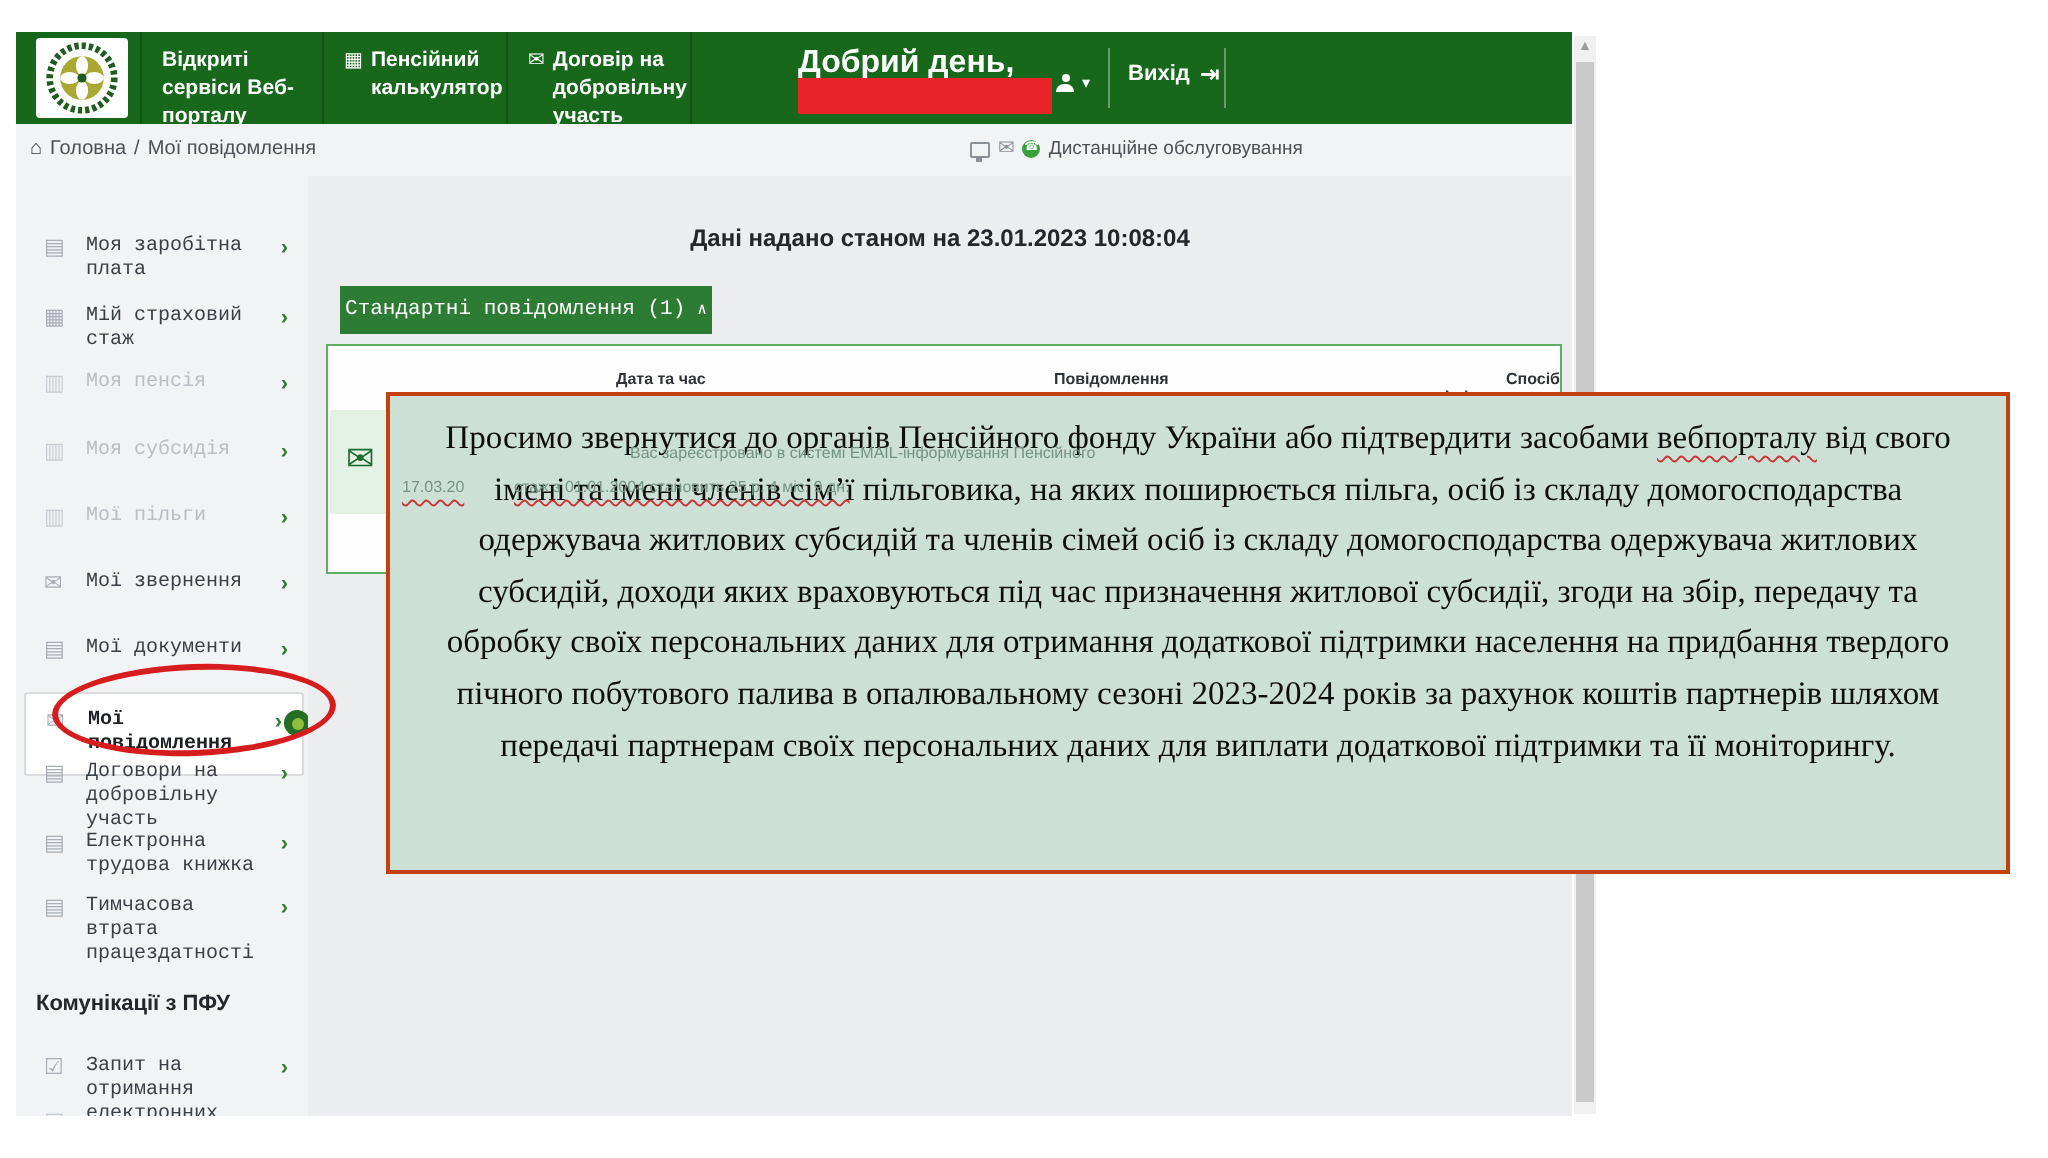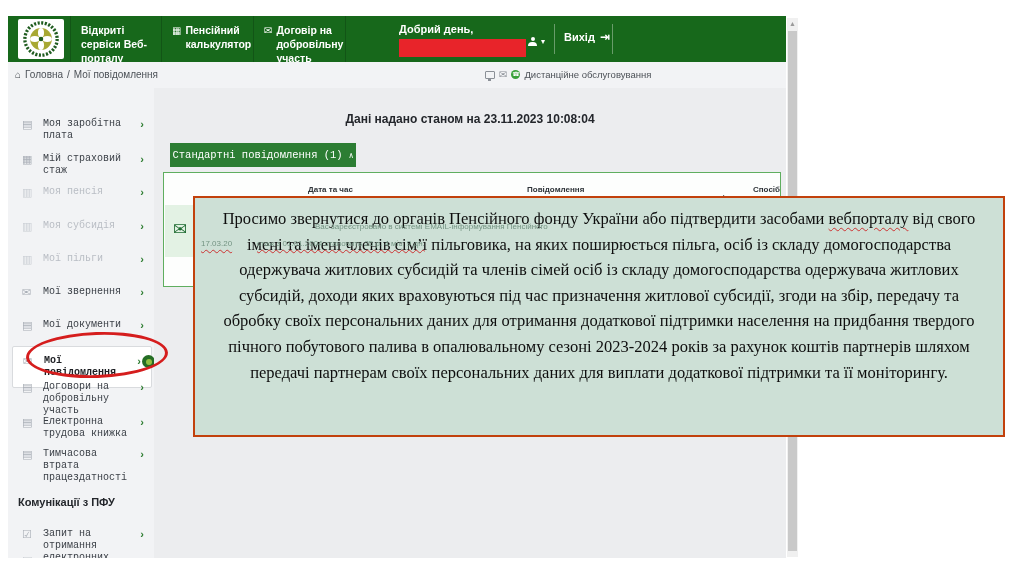--- a/index.html
+++ b/index.html
@@ -12,21 +12,21 @@
 
   
   .topbar { position:absolute; left:0; top:0; width:778px; height:46px; background:#17681b; }
   .logo-box { position:absolute; left:10px; top:3px; width:46px; height:40px; background:#fff; border-radius:2px;
               display:flex; align-items:center; justify-content:center; cursor:pointer; }
   .topnav { position:absolute; left:62px; top:0; height:46px; display:flex; }
   .nav-item { padding:7px 10px 5px 10px; color:#fff; font-size:10.5px; font-weight:bold; line-height:14px;
               max-width:92px; border-right:1px solid rgba(0,0,0,0.18); cursor:pointer; display:flex; gap:4px; }
   .nav-item:first-child { border-left:1px solid rgba(0,0,0,0.18); }
   .nav-ico { font-size:10px; margin-top:1px; }
-  .greeting { position:absolute; left:391px; top:7px; color:#fff; font-size:11px; font-weight:bold; }
+  .greeting { position:absolute; left:391px; top:7px; color:#fff; font-size:16px; font-weight:bold; }
   .redaction { position:absolute; left:391px; top:23px; width:127px; height:18px; background:#e8242a; }
   .user-menu { position:absolute; left:520px; top:21px; display:flex; align-items:center; gap:4px; color:#fff; cursor:pointer; }
   .person { width:9px; height:9px; position:relative; }
   .person:before { content:""; position:absolute; left:2.5px; top:0; width:4px; height:4px; border-radius:50%; background:#fff; }
   .person:after  { content:""; position:absolute; left:0; top:4.5px; width:9px; height:4.5px; border-radius:4px 4px 0 0; background:#fff; }
   .caret { font-size:8px; color:#fff; }
   .top-div { position:absolute; top:8px; width:1px; height:30px; background:rgba(255,255,255,0.35); }
   .logout { position:absolute; left:556px; top:14px; color:#fff; font-size:11px; font-weight:bold; display:flex; gap:5px; align-items:center; cursor:pointer; }
   .exit-glyph { font-size:12px; }
 
@@ -212,21 +212,21 @@
         <div class="side-section" style="top: 408px;">Комунікації з ПФУ</div>
         <div class="side-item" style="top: 438px;">
           <span class="si-ico">☑</span>
           <span class="si-label">Запит на отримання електронних документів</span>
           <span class="si-chev">›</span>
         </div>
         <span class="partial-ico" style="top: 466px;">▤</span>
       </aside>
 
     <main class="content">
-      <div class="timestamp">Дані надано станом на 23.11.2023 10:08:04</div>
+      <div class="timestamp">Дані надано станом на 23.01.2023 10:08:04</div>
       <button class="msg-btn">
         <span>Стандартні повідомлення (1)</span>
         <span class="up">∧</span>
       </button>
       <div class="table-card">
         <div id="thead">
             <span class="th" style="left: 96px; margin-left: 48px;">Дата та час</span>
             <span class="th" style="left: 322px; margin-left: 41px;">Повідомлення</span>
             <span class="th" style="left: 548px; text-align: right;">Спосіб інформування</span>
           </div>

